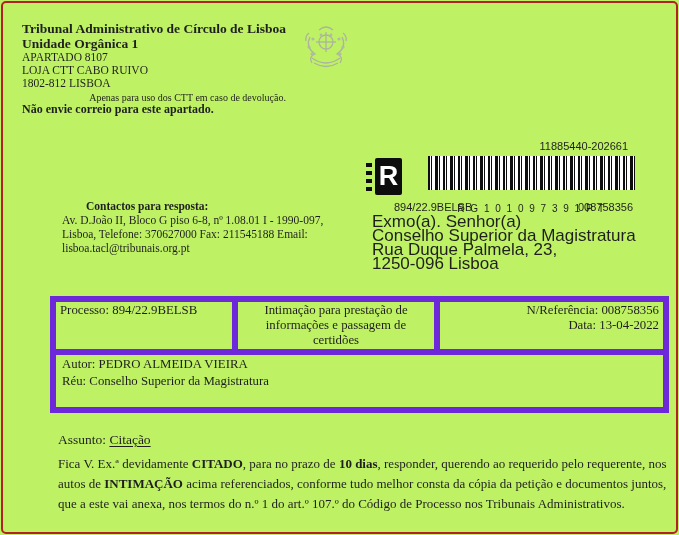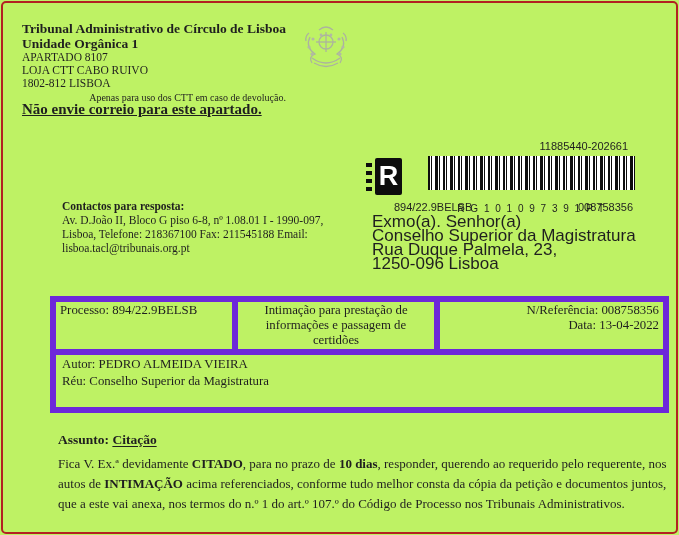--- a/index.html
+++ b/index.html
@@ -11,28 +11,28 @@
     position:absolute;inset:1px;border:2px solid #b22222;border-radius:5px;
     pointer-events:none;z-index:10;
   }
   .abs{position:absolute;}
 
   
   .sender{left:22px;top:21px;line-height:15px;}
   .sender .court,.sender .unit{font-weight:bold;font-size:13.5px;}
   .sender .addr{font-size:11.5px;line-height:13px;}
   .sender .note{font-size:10px;line-height:11.5px;margin-top:2px;text-align:right;}
-  .sender .warn{font-size:15px;line-height:11.5px;font-weight:bold;text-decoration:underline;}
+  .sender .warn{font-size:12px;line-height:11.5px;font-weight:bold;}
 
   
   .emblem{left:299px;top:25px;width:54px;height:48px;opacity:.85;}
 
   
   .contacts{left:62px;top:199px;font-size:11.5px;line-height:14px;}
-  .contacts .title{font-weight:bold;}
+  .contacts .title{font-weight:bold;margin-left:24px;}
 
   
   .sans{font-family:"Liberation Sans", sans-serif;}
   .tracking-top{left:428px;top:140px;width:200px;text-align:right;font-size:11px;}
   .rlogo{left:366px;top:158px;display:flex;align-items:center;}
   .rlogo .dashes{display:flex;flex-direction:column;gap:4px;margin-right:3px;}
   .rlogo .dashes i{display:block;width:6px;height:4px;background:#0d0d0d;}
   .rlogo .rbox{
     width:27px;height:37px;background:#0d0d0d;color:#fff;border-radius:2px;
     display:flex;align-items:center;justify-content:center;
@@ -56,21 +56,21 @@
     left:50px;top:296px;width:589px;border-collapse:collapse;table-layout:fixed;
     font-size:12.8px;
   }
   .case-table td{border:6px solid #6d28d9;vertical-align:top;padding:1px 4px;line-height:15px;}
   .case-table .c1{width:168px;}
   .case-table .c2{width:188px;text-align:center;}
   .case-table .c3{width:215px;text-align:right;}
   .case-table .parties{height:50px;padding:1px 6px;line-height:16.5px;}
 
   
-  .assunto{left:58px;top:432px;font-size:13.5px;font-weight:bold;text-align:right;}
+  .assunto{left:58px;top:432px;font-size:13.5px;font-weight:normal;text-align:right;}
   .assunto .subj{text-decoration:underline;text-underline-offset:2px;}
   .body-par{left:58px;top:454px;width:610px;font-size:13px;line-height:20px;text-align:left;}
 </style>
 </head>
 <body>
 
 <div class="page">
   <div class="border-frame" style="border-color: rgb(178, 34, 34);"></div>
 
   <div class="abs sender">
@@ -104,21 +104,21 @@
       <circle cx="13" cy="29" r="1.6"></circle>
         <circle cx="41" cy="29" r="1.6"></circle>
       <circle cx="22" cy="10" r="1.4"></circle>
         <circle cx="32" cy="10" r="1.4"></circle>
     </g>
   </svg>
 
   <div class="abs contacts">
     <div class="title">Contactos para resposta:</div>
     <div>Av. D.João II, Bloco G piso 6-8, nº 1.08.01 I - 1990-097,</div>
-    <div>Lisboa, Telefone: 218367100 Fax: 211545188 Email:</div>
+    <div>Lisboa, Telefone: 370627000 Fax: 211545188 Email:</div>
     <div>lisboa.tacl@tribunais.org.pt</div>
   </div>
 
   <div class="abs sans tracking-top">11885440-202661</div>
 
   <div class="abs rlogo">
     <span class="dashes">
         <i></i>
         <i></i>
         <i></i>

